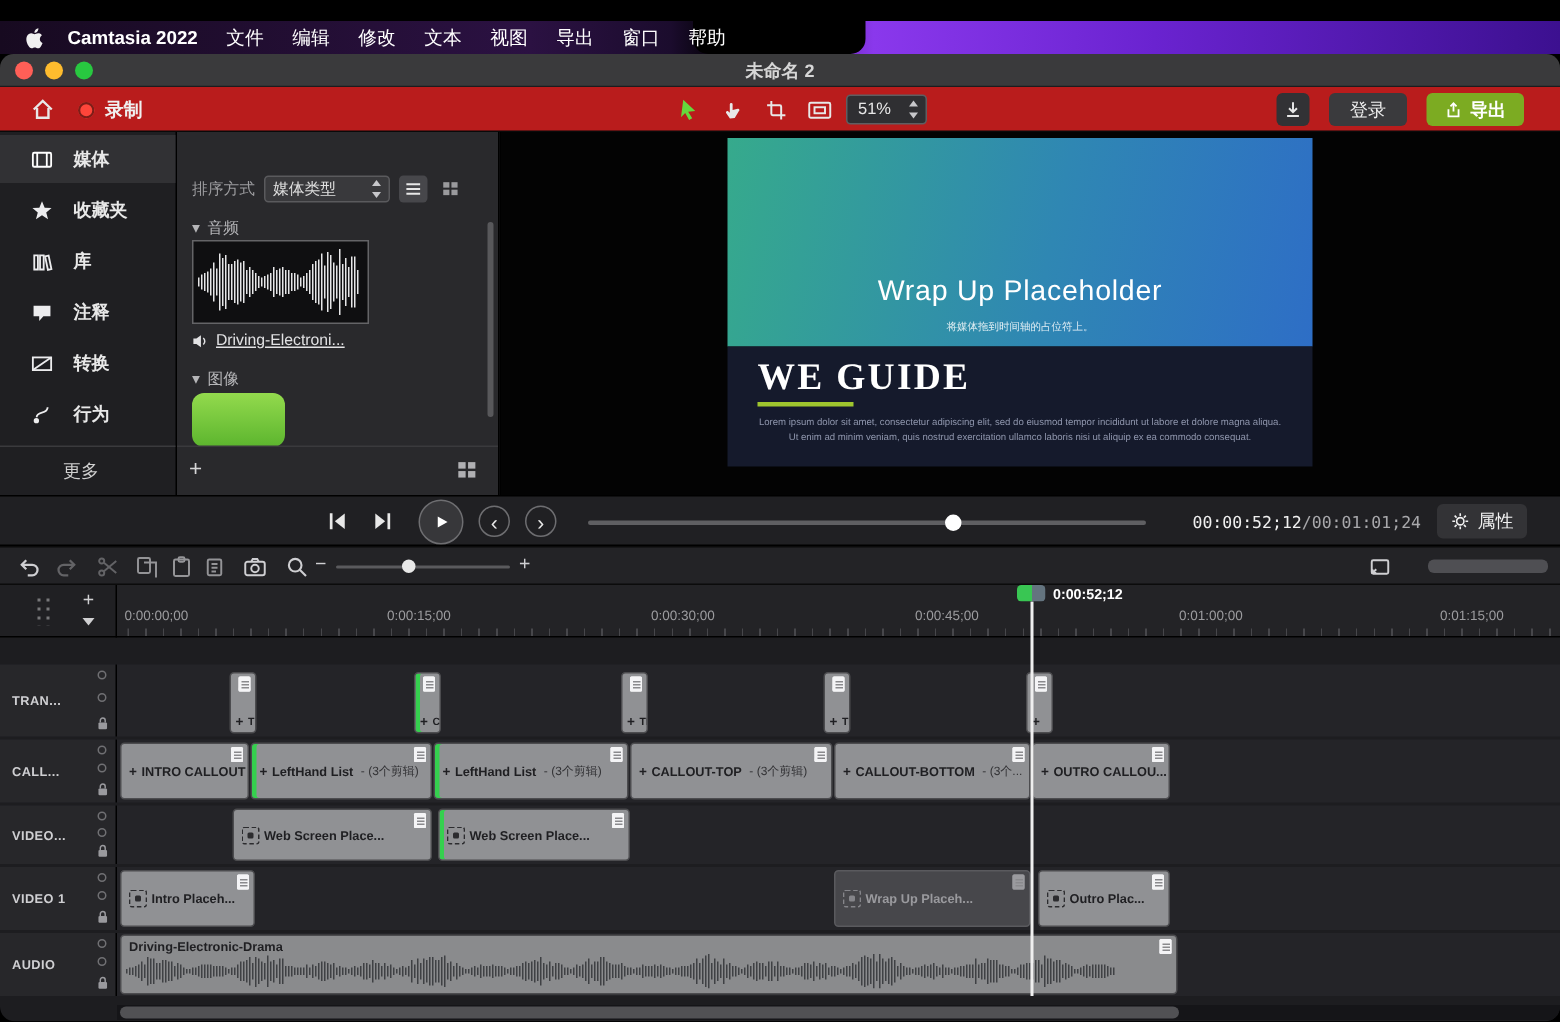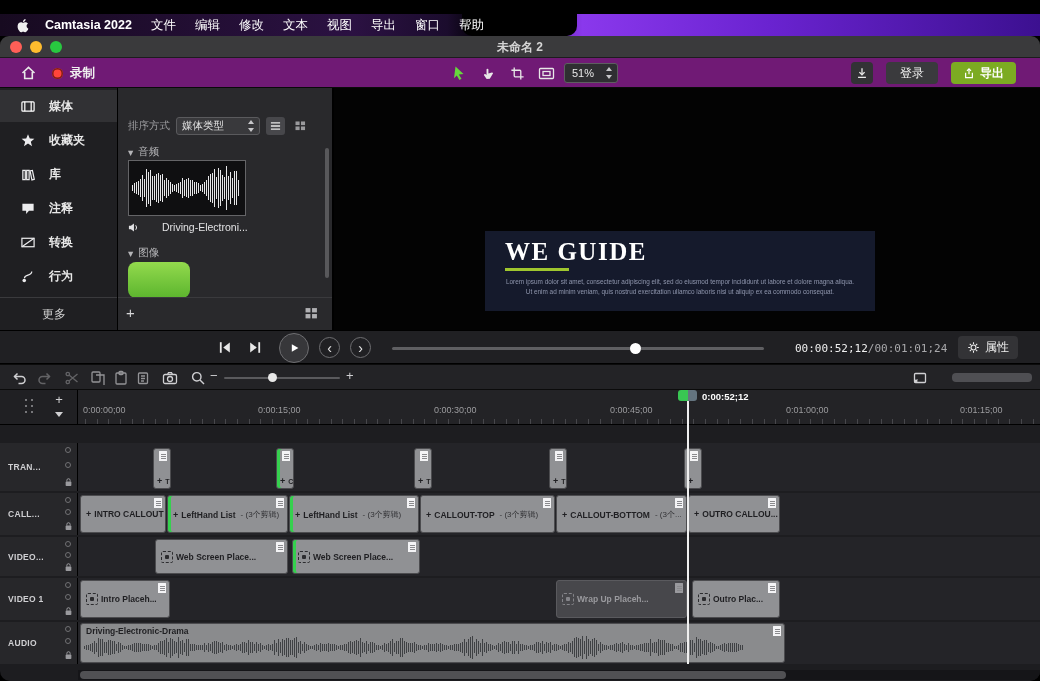--- a/index.html
+++ b/index.html
@@ -22,21 +22,21 @@
   .menu-row .apple { margin-left:16px; }
   .menu-row .appname { margin-left:16px; font-weight:bold; }
   .menu-row .mitem { margin-left:19px; }
 
   
   .titlebar { position:absolute; top:36px; left:0; right:0; height:22px; background:#3a3a3c; border-radius:9px 9px 0 0; border-bottom:1px solid #1c1c1e; }
   .tlight { position:absolute; top:5px; width:12px; height:12px; border-radius:50%; }
   .win-title { position:absolute; top:3px; left:0; right:0; text-align:center; font-size:12px; color:#d6d6d6; font-weight:bold; }
 
   
-  .toolbar { position:absolute; top:58px; left:0; right:0; height:30px; background:#701a75; border-bottom:1px solid #0a0a0a; }
+  .toolbar { position:absolute; top:58px; left:0; right:0; height:30px; background:#b91c1c; border-bottom:1px solid #0a0a0a; }
   .tb-btn { position:absolute; display:flex; align-items:center; justify-content:center; }
   .record { left:52px; top:0; height:30px; gap:7px; font-size:12.5px; font-weight:bold; color:#f0f0f0; }
   .rec-dot { width:11px; height:11px; border-radius:50%; background:#ff453a; box-shadow:0 0 0 1.5px #7e1d18 inset; }
   .tools { position:absolute; left:448px; top:4px; display:flex; align-items:center; gap:7px; }
   .tool { width:22px; height:22px; display:flex; align-items:center; justify-content:center; border-radius:3px; }
   .zoom-box { width:54px; height:20px; background:#2f2f32; border:1px solid #5e5e61; border-radius:3px; display:flex; align-items:center; font-size:11px; color:#e8e8e8; padding-left:7px; position:relative; }
   .stepper { position:absolute; right:3px; top:3px; width:9px; height:12px; }
   .stepper::before { content:""; position:absolute; top:0; left:1px; border-left:3.5px solid transparent; border-right:3.5px solid transparent; border-bottom:4px solid #c7c7ca; }
   .stepper::after  { content:""; position:absolute; bottom:0; left:1px; border-left:3.5px solid transparent; border-right:3.5px solid transparent; border-top:4px solid #c7c7ca; }
   .dl-btn { left:851px; top:4px; width:22px; height:22px; background:#323235; border-radius:4px; }
@@ -53,21 +53,21 @@
   .mediabin { position:absolute; top:88px; left:118px; width:215px; height:242px; background:#29292c; border-right:1px solid #000; }
   .mb-title { position:absolute; top:7px; left:0; right:0; text-align:center; font-size:12.5px; color:#d8d8d8; }
   .mb-sort { position:absolute; top:29px; left:10px; display:flex; align-items:center; gap:6px; }
   .mb-sort-label { font-size:10.5px; color:#9d9da0; }
   .mb-dd { width:84px; height:18px; background:#39393c; border:1px solid #5a5a5d; border-radius:3px; font-size:10.5px; color:#e0e0e0; display:flex; align-items:center; padding-left:5px; position:relative; }
   .viewbtn { width:19px; height:18px; border-radius:3px; display:flex; align-items:center; justify-content:center; }
   .viewbtn.sel { background:#47474b; }
   .mb-sec { position:absolute; left:10px; font-size:10.5px; color:#b5b5b8; display:flex; gap:5px; align-items:center; }
   .mb-thumb { position:absolute; top:72px; left:10px; width:118px; height:56px; background:#0f0f11; border:1px solid #646467; }
   .mb-thumb .wave { position:absolute; inset:4px 3px; color:#e6e6e8; }
-  .mb-item { position:absolute; top:133px; left:10px; display:flex; align-items:center; gap:23px; font-size:10.5px; color:#e2e2e4; }
+  .mb-item { position:absolute; top:133px; left:10px; display:flex; align-items:center; gap:5px; font-size:10.5px; color:#e2e2e4;text-decoration:underline; }
   .img-thumb { position:absolute; top:174px; left:10px; width:62px; height:36px; border-radius:8px; background:linear-gradient(180deg,#93da4d,#5cb52e); }
   .mb-bottom { position:absolute; top:209px; left:0; right:0; height:33px; border-top:1px solid #3a3a3d; }
   .mb-scroll { position:absolute; top:60px; right:3px; width:4px; height:130px; background:#58585b; border-radius:2px; }
 
   
   .canvas { position:absolute; top:88px; left:334px; width:706px; height:242px; background:#030303; }
   .slide { position:absolute; top:4px; left:151px; width:390px; height:219px; }
   .slide-top { position:absolute; top:0; left:0; right:0; height:139px; background:linear-gradient(102deg,#36aa8c 0%,#2f87b3 55%,#2e6ec6 100%); }
   .slide-title { position:absolute; top:92px; left:0; right:0; text-align:center; font-size:19px; font-weight:400; color:#fff; letter-spacing:.5px; }
   .slide-sub { position:absolute; top:121px; left:0; right:0; text-align:center; font-size:7px; color:rgba(255,255,255,.85); }
@@ -386,20 +386,24 @@
           <rect x="6.5" y="0.5" width="4.5" height="4"></rect>
           <rect x="0.5" y="6" width="4.5" height="4"></rect>
           <rect x="6.5" y="6" width="4.5" height="4"></rect>
         </svg>
     </div>
     <div class="mb-scroll"></div>
   </div>
 
   <div class="canvas">
     <div class="slide">
+      <div class="slide-top">
+        <div class="slide-title">Wrap Up Placeholder</div>
+        <div class="slide-sub">将媒体拖到时间轴的占位符上。</div>
+      </div>
       <div class="slide-bottom">
         <div class="brand">WE GUIDE</div>
         <div class="brand-rule"></div>
         <div class="brand-body">Lorem ipsum dolor sit amet, consectetur adipiscing elit, sed do eiusmod tempor incididunt ut labore et dolore magna aliqua. Ut enim ad minim veniam, quis nostrud exercitation ullamco laboris nisi ut aliquip ex ea commodo consequat.</div>
       </div>
     </div>
   </div>
 
   <div class="playbar">
     <div class="pb-ico" style="left:216px;top:8px">

